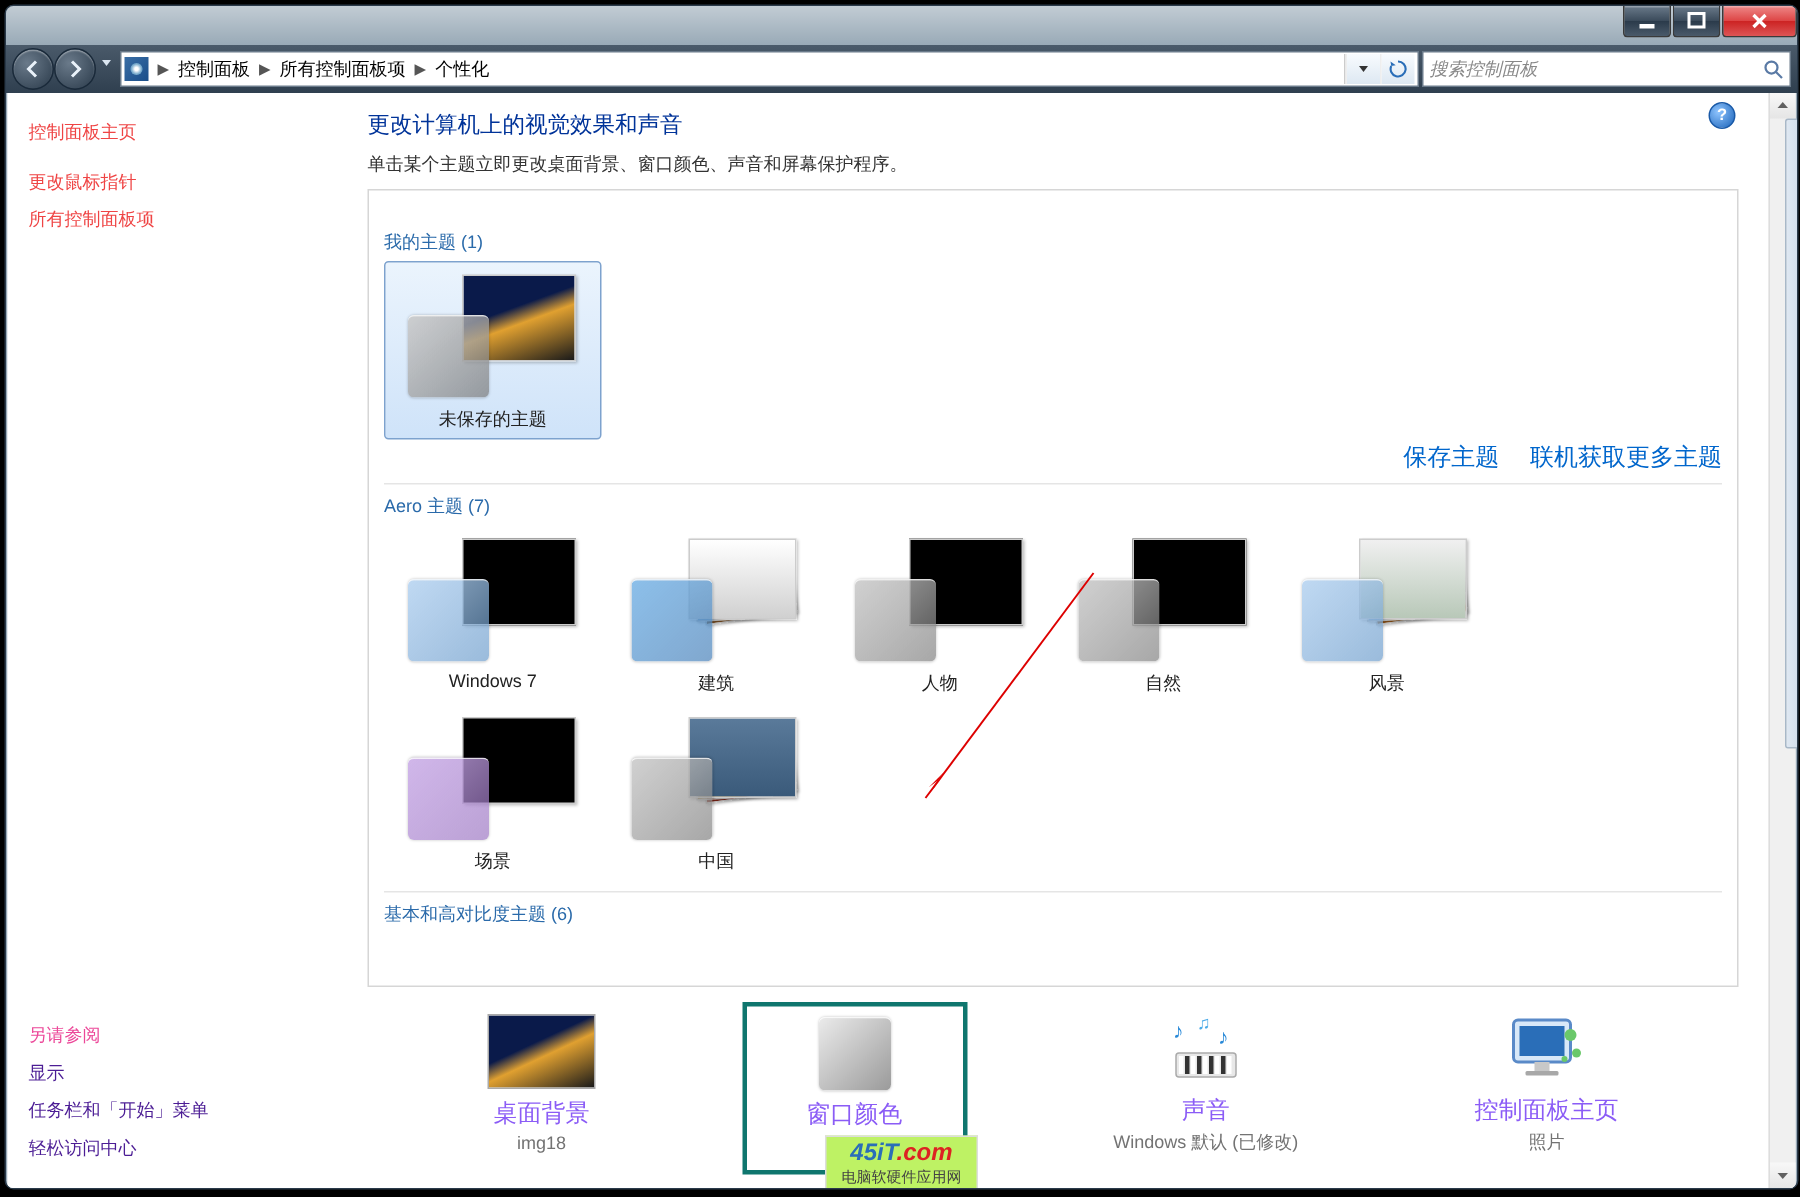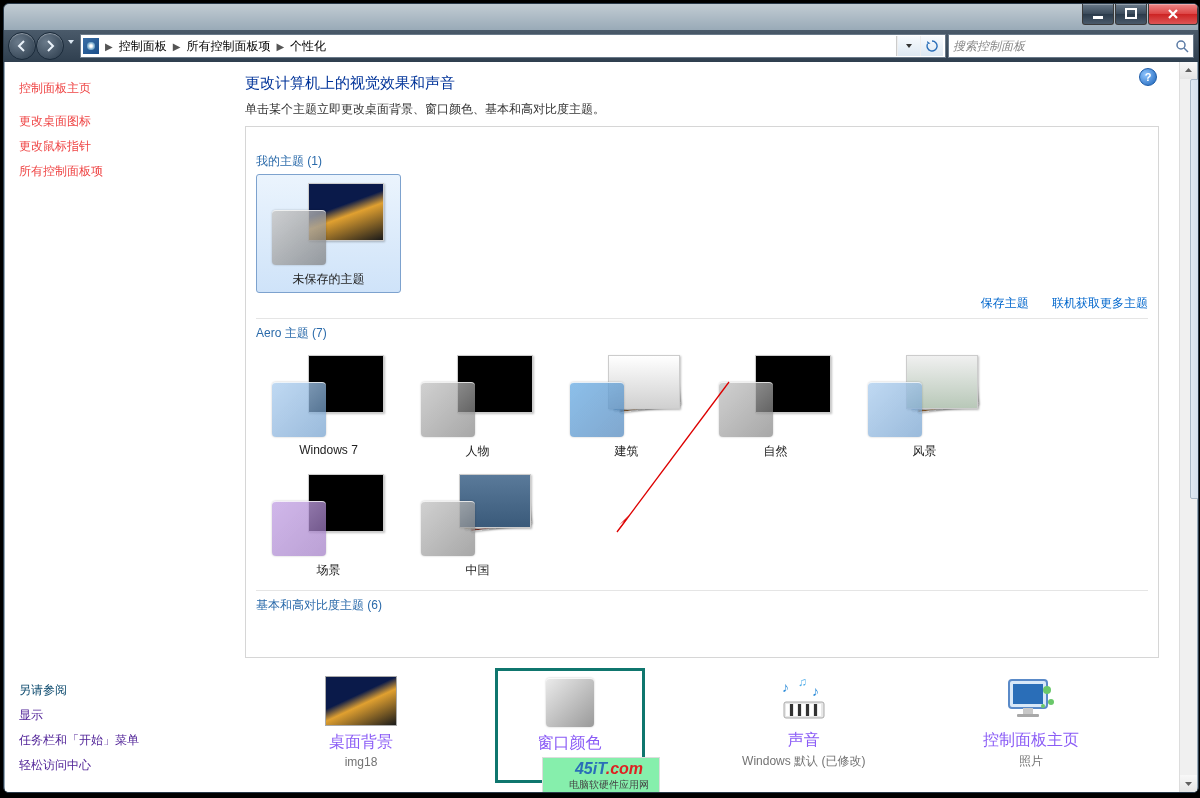--- a/index.html
+++ b/index.html
@@ -164,21 +164,21 @@
   }
   .sidebar a {
     color: #ef4444;
     text-decoration: none;
     padding: 4px 4px;
     display: block;
     cursor: pointer;
   }
   .sidebar .spacer { flex: 1; }
   .sidebar .seealso-h {
-    color: #0c4a6e;
+    color: #ec4899;
     padding: 4px;
   }
   .sidebar .seealso a { color: #4c1d95; }
 
   .content-wrap {
     flex: 1;
     display: flex;
     position: relative;
   }
   .content {
@@ -243,23 +243,22 @@
     overflow: hidden;
     padding: 20px 10px;
   }
   .section-title {
     color: #2a6aaa;
     font-size: 12px;
     margin: 6px 0 4px 0;
   }
   .save-links {
     text-align: right;
-    font-size: 12px;
+    font-size: 16px;
     margin: 2px 0 4px 0;
-    font-family: Liberation Mono, monospace;
   }
   .save-links a { color: #0066cc; text-decoration: none; margin-left: 16px; cursor: pointer; }
   .theme-grid {
     display: flex;
     flex-wrap: wrap;
     gap: 0;
   }
   .theme-item {
     width: 135px;
     padding: 8px 4px 4px 4px;
@@ -339,24 +338,24 @@
     position: absolute;
     right: 440px;
     bottom: 245px;
     pointer-events: none;
   }
   .watermark {
     position: absolute;
     bottom: 0;
     left: 50%;
     transform: translateX(-50%);
-    background: #86efac;
+    background: #bef264;
     border: 1px solid #ddd;
     border-bottom: none;
-    padding: 2px 10px 0 26px;
+    padding: 2px 10px 0 10px;
     font-size: 10px;
     text-align: center;
     z-index: 10;
     margin-top: 17px;
   }
   .watermark .big { font-size: 16px; font-weight: bold; font-style: italic; }
   .watermark .big .blue { color: #2a6eb8; }
   .watermark .big .red { color: #d22; }
   .watermark .small { color: #444; }
 </style>
@@ -434,37 +433,36 @@
           <path d="M9 9 L13 13" stroke="#5a7aa5" stroke-width="1.5"></path>
         </svg>
     </div>
   </div>
 
   <div class="body">
 
     <div class="sidebar">
       <a>控制面板主页</a>
       <div style="height:8px"></div>
-      <a>更改桌面图标</a>
       <a>更改鼠标指针</a>
       <a>所有控制面板项</a>
       <div class="spacer"></div>
       <div class="seealso">
         <div class="seealso-h">另请参阅</div>
         <a>显示</a>
         <a>任务栏和「开始」菜单</a>
         <a>轻松访问中心</a>
       </div>
     </div>
 
     <div class="content-wrap">
       <div class="content">
         <div class="help-btn">?</div>
         <h1 class="heading">更改计算机上的视觉效果和声音</h1>
-        <div class="subheading">单击某个主题立即更改桌面背景、窗口颜色、基本和高对比度主题。</div>
+        <div class="subheading">单击某个主题立即更改桌面背景、窗口颜色、声音和屏幕保护程序。</div>
 
         <div class="themes-box">
 
           <div class="section-title">我的主题 (1)</div>
           <div class="theme-grid">
             <div class="theme-item selected">
               <div class="theme-thumb">
                 <div class="wp-stack">
                   <div class="wp" style="left:0;top:0;width:74px;height:56px;background:linear-gradient(160deg,#0a1a4a 40%,#e0a030 55%,#1a1a1a 100%)"></div>
                 </div>
@@ -489,37 +487,37 @@
                   <div class="wp" style="left:0;top:0;width:74px;height:56px;background:#000"></div>
                 </div>
                 <div class="glass-pane" style="background:linear-gradient(135deg,rgba(180,210,240,0.85),rgba(100,150,200,0.65))"></div>
               </div>
               <div class="theme-label">Windows 7</div>
             </div>
 
             <div class="theme-item">
               <div class="theme-thumb">
                 <div class="wp-stack">
-                  <div class="wp" style="left:0;top:0;width:74px;height:56px;background:#000"></div>
-                </div>
-                <div class="glass-pane" style="background:linear-gradient(135deg,rgba(200,200,200,0.85),rgba(120,120,120,0.65))"></div>
-              </div>
-              <div class="theme-label">人物</div>
-            </div>
-
-            <div class="theme-item">
-              <div class="theme-thumb">
-                <div class="wp-stack">
                   <div class="wp" style="left:10px;top:8px;width:60px;height:44px;background:linear-gradient(#c58a4a,#8a5a2a);transform:rotate(-8deg)"></div>
                   <div class="wp" style="left:6px;top:4px;width:64px;height:48px;background:linear-gradient(#6aa0d8,#3a70a8);transform:rotate(-3deg)"></div>
                   <div class="wp" style="left:2px;top:0;width:70px;height:52px;background:linear-gradient(#fff,#d0d0d0)"></div>
                 </div>
                 <div class="glass-pane" style="background:linear-gradient(135deg,rgba(120,180,230,0.85),rgba(60,120,180,0.65))"></div>
               </div>
               <div class="theme-label">建筑</div>
+            </div>
+
+            <div class="theme-item">
+              <div class="theme-thumb">
+                <div class="wp-stack">
+                  <div class="wp" style="left:0;top:0;width:74px;height:56px;background:#000"></div>
+                </div>
+                <div class="glass-pane" style="background:linear-gradient(135deg,rgba(200,200,200,0.85),rgba(120,120,120,0.65))"></div>
+              </div>
+              <div class="theme-label">人物</div>
             </div>
 
             <div class="theme-item">
               <div class="theme-thumb">
                 <div class="wp-stack">
                   <div class="wp" style="left:0;top:0;width:74px;height:56px;background:#000"></div>
                 </div>
                 <div class="glass-pane" style="background:linear-gradient(135deg,rgba(200,200,200,0.85),rgba(120,120,120,0.65))"></div>
               </div>
               <div class="theme-label">自然</div>

